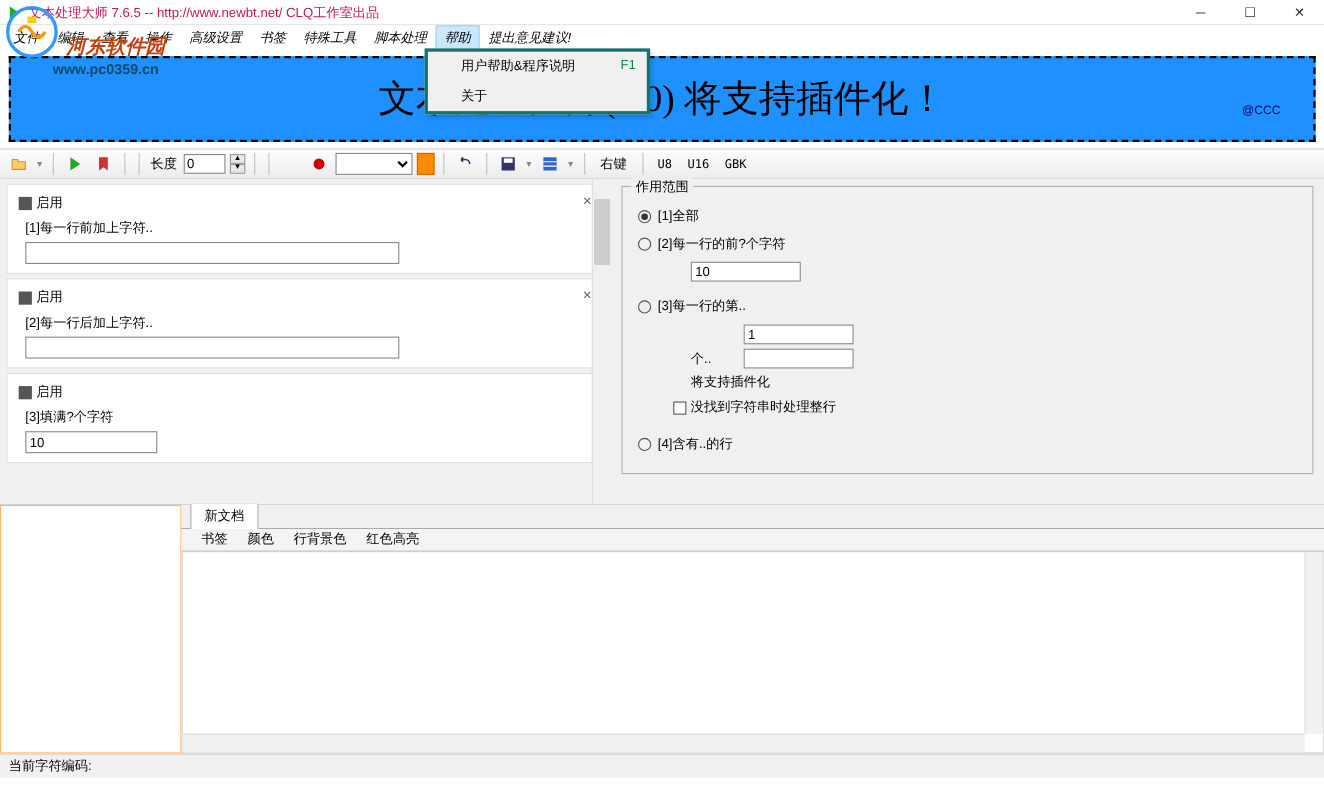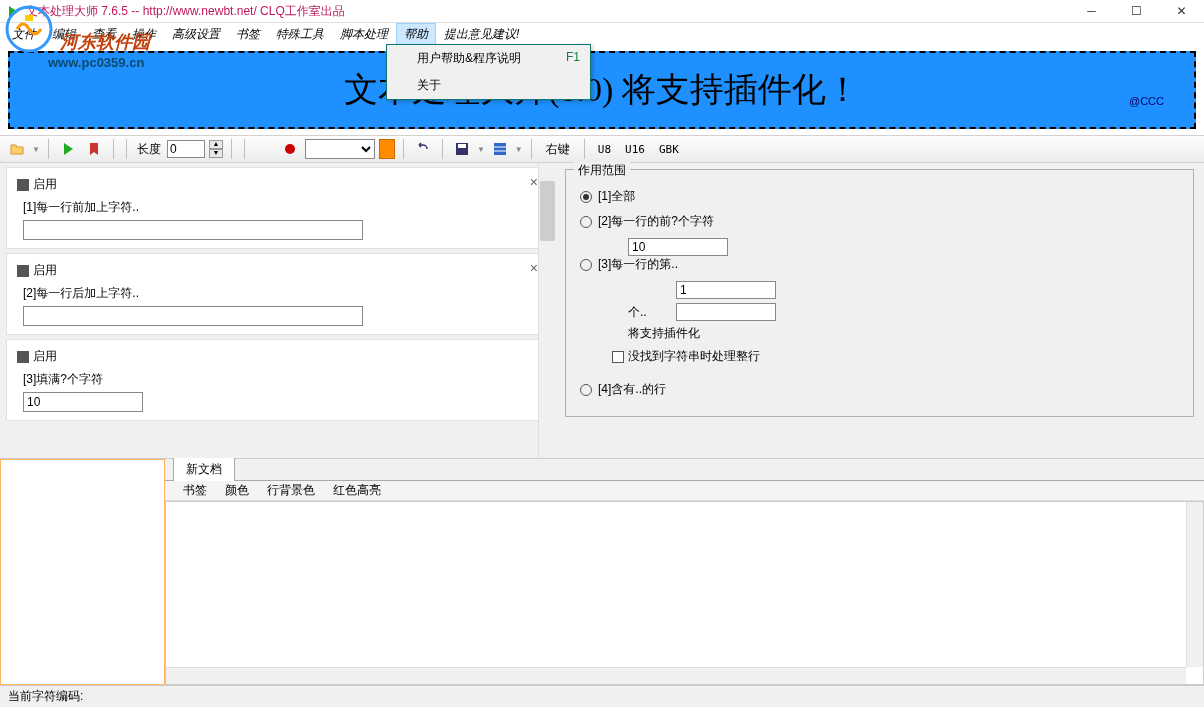--- a/index.html
+++ b/index.html
@@ -8,21 +8,21 @@
 .titlebar { height: 23px; background: #fff; display: flex; align-items: center; padding-left: 6px; border-bottom: 1px solid #e0e0e0; }
 .titlebar .app-icon { width: 14px; height: 14px; margin-right: 6px; }
 .titlebar .title { flex: 1; color: #be185d; font-size: 12px; }
 .titlebar .win-controls { display: flex; }
 .titlebar .win-btn { width: 45px; height: 23px; display: flex; align-items: center; justify-content: center; color: #333; }
 
 .menubar { height: 22px; display: flex; align-items: flex-start; padding-left: 4px; background: #fff; position: relative; font-style: italic; }
 .menubar .menu-item { padding: 3px 8px; cursor: default; }
 .menubar .menu-item.active { background: #cce8ff; border: 1px solid #99d1ff; padding: 2px 7px; }
 
-.dropdown-menu { position: absolute; top: 44px; left: 386px; width: 205px; background: #f0f0f0; border: 1px solid #0f766e; box-shadow: 2px 2px 4px rgba(0,0,0,0.2); z-index: 100; }
+.dropdown-menu { position: absolute; top: 44px; left: 386px; width: 205px; background: #f0f0f0; border: 3px solid #0f766e; box-shadow: 2px 2px 4px rgba(0,0,0,0.2); z-index: 100; }
 .dropdown-menu .dd-item { padding: 5px 10px 5px 30px; display: flex; justify-content: space-between; }
 .dropdown-menu .dd-shortcut { color: #15803d; }
 
 .watermark-logo { position: absolute; top: 5px; left: 5px; z-index: 50; pointer-events: none; }
 .watermark-logo .logo-circle { width: 48px; height: 48px; }
 .watermark-text1 { position: absolute; top: 30px; left: 60px; font-size: 18px; font-weight: bold; color: #c2410c; font-style: italic; z-index: 50; pointer-events: none; }
 .watermark-text2 { position: absolute; top: 55px; left: 48px; font-size: 13px; font-weight: bold; color: #0c4a6e; z-index: 50; pointer-events: none; }
 
 .banner-area { height: 90px; background: #fff; padding: 6px 8px; }
 .banner { height: 78px; border: 2px dashed #000; background: #1e90ff; display: flex; align-items: center; justify-content: center; position: relative; }
@@ -238,21 +238,21 @@
       <span class="legend">作用范围</span>
       <div class="radio-row">
           <div class="radio checked"></div>
           <span>[1]全部</span>
         </div>
       <div class="radio-row">
           <div class="radio"></div>
           <span>[2]每一行的前?个字符</span>
         </div>
       <input class="sub-input" value="10" style="">
-      <div class="radio-row" style="margin-top:0">
+      <div class="radio-row" style="margin-top:14px">
           <div class="radio"></div>
           <span>[3]每一行的第..</span>
         </div>
       <div class="sub-row">
           <span style="width:40px"></span>
           <input value="1" style="">
         </div>
       <div class="sub-row">
           <span style="width:40px">个..</span>
           <input value="" style="">

